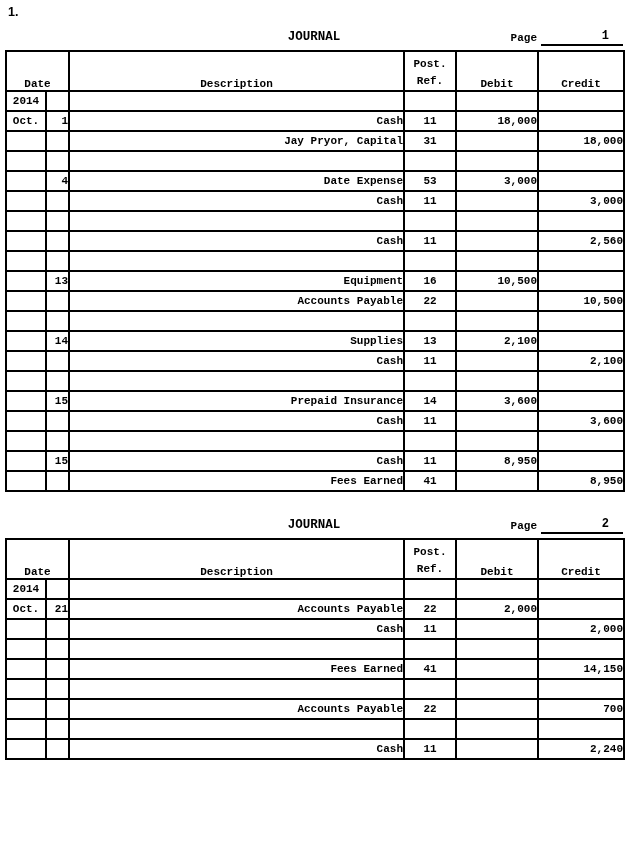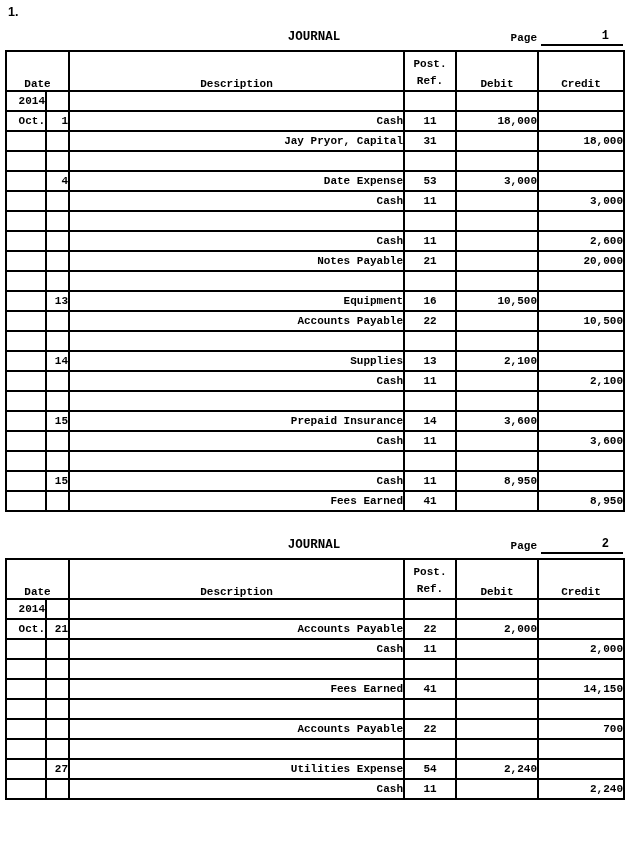--- a/index.html
+++ b/index.html
@@ -76,21 +76,21 @@
     background: #fff;
   }
   thead th {
     height: 38px;
     vertical-align: bottom;
     text-align: center;
     padding-bottom: 3px;
   }
   thead th.h-postref { line-height: 1.55; }
   tbody td { height: 18px; vertical-align: middle; }
-  td.c-month { text-align: right;  padding-left: 4px; }
+  td.c-month { text-align: center;  padding-left: 4px; }
   td.c-day   { text-align: right; padding-right: 3px; }
   td.c-desc  { text-align: right;  padding-left: 5px; }
   td.c-desc.indent { padding-left: 20px; }
   td.c-ref   { text-align: center; }
   td.c-debit, td.c-credit { text-align: right; padding-right: 8px; }
 </style>
 </head>
 <body>
 
 <div class="item-number">1.</div>
@@ -180,29 +180,21 @@
           <td class="c-ref"></td>
           <td class="c-debit"></td>
           <td class="c-credit"></td>
         </tr>
         <tr>
           <td class="c-month"></td>
           <td class="c-day"></td>
           <td class="c-desc indent">Cash</td>
           <td class="c-ref">11</td>
           <td class="c-debit"></td>
-          <td class="c-credit">2,600</td>
-        </tr>
-        <tr>
-          <td class="c-month"></td>
-          <td class="c-day"></td>
-          <td class="c-desc indent">Notes Payable</td>
-          <td class="c-ref">21</td>
-          <td class="c-debit"></td>
-          <td class="c-credit">20,000</td>
+          <td class="c-credit">2,560</td>
         </tr>
         <tr>
           <td class="c-month"></td>
           <td class="c-day"></td>
           <td class="c-desc"></td>
           <td class="c-ref"></td>
           <td class="c-debit"></td>
           <td class="c-credit"></td>
         </tr>
         <tr>
@@ -386,28 +378,20 @@
         <tr>
           <td class="c-month"></td>
           <td class="c-day"></td>
           <td class="c-desc"></td>
           <td class="c-ref"></td>
           <td class="c-debit"></td>
           <td class="c-credit"></td>
         </tr>
         <tr>
           <td class="c-month"></td>
-          <td class="c-day">27</td>
-          <td class="c-desc">Utilities Expense</td>
-          <td class="c-ref">54</td>
-          <td class="c-debit">2,240</td>
-          <td class="c-credit"></td>
-        </tr>
-        <tr>
-          <td class="c-month"></td>
           <td class="c-day"></td>
           <td class="c-desc indent">Cash</td>
           <td class="c-ref">11</td>
           <td class="c-debit"></td>
           <td class="c-credit">2,240</td>
         </tr>
       </tbody>
   </table>
 </div>
 

